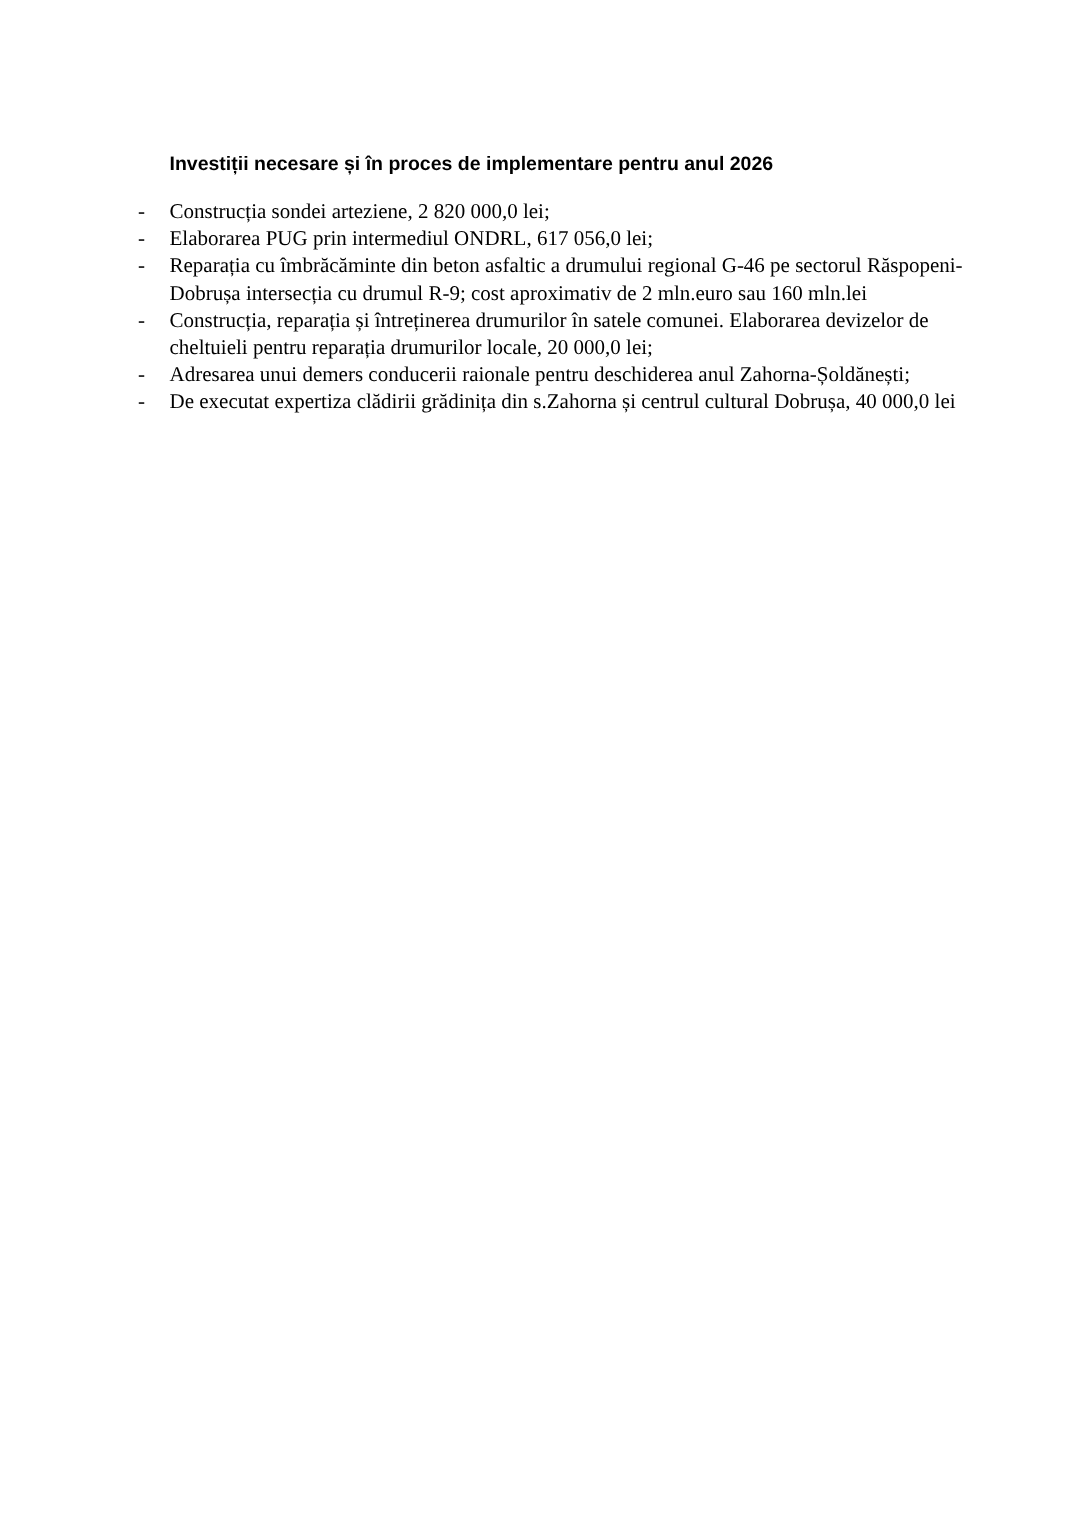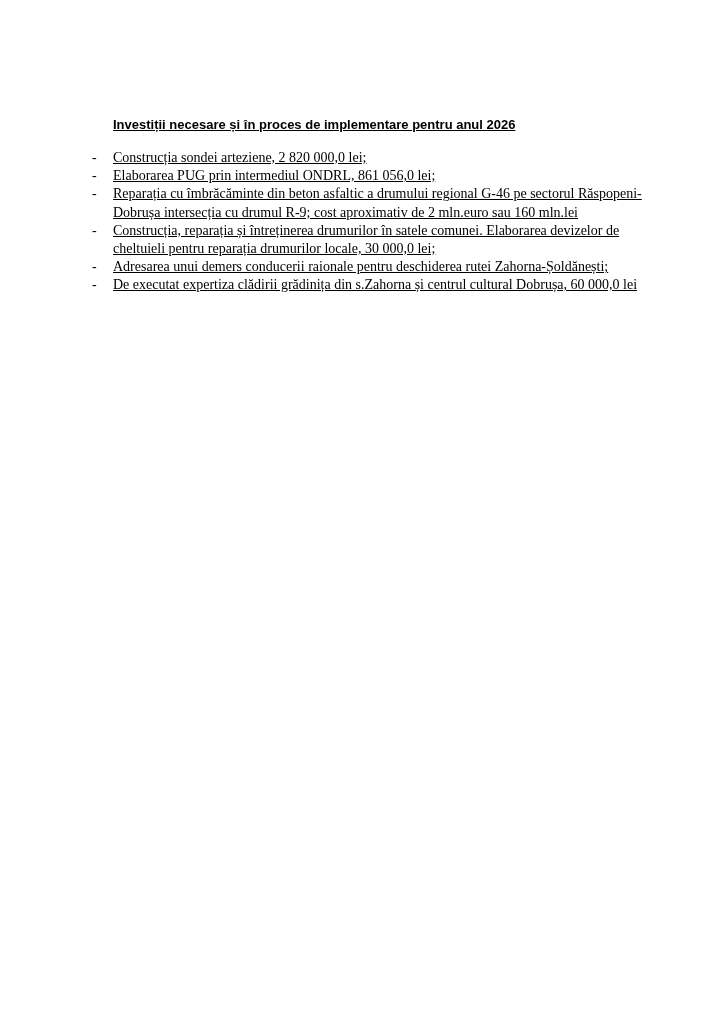--- a/index.html
+++ b/index.html
@@ -12,23 +12,22 @@
     width: 724px;
     height: 1024px;
     background: #ffffff;
     box-sizing: border-box;
     color: #000000;
     overflow: hidden;
   }
   .content {
     position: absolute;
     left: 92px;
-    top: 116px;
+    top: 100px;
     width: 574px;
-    text-decoration: underline;
   }
   .heading {
     margin: 0 0 15px 21px;
     font-family: "Liberation Sans", sans-serif;
     font-weight: 700;
     font-size: 13px;
     line-height: 18px;
     color: #000000;
   }
   .list {
@@ -57,38 +56,38 @@
 
     <div class="list">
 
       <div class="item">
         <span class="dash">-</span>
         <span class="item-text">Construcția sondei arteziene, 2 820 000,0 lei;</span>
       </div>
 
       <div class="item">
         <span class="dash">-</span>
-        <span class="item-text">Elaborarea PUG prin intermediul ONDRL, 861 056,0 lei;</span>
+        <span class="item-text">Elaborarea PUG prin intermediul ONDRL, 617 056,0 lei;</span>
       </div>
 
       <div class="item">
         <span class="dash">-</span>
         <span class="item-text">Reparația cu îmbrăcăminte din beton asfaltic a drumului regional G-46 pe sectorul Răspopeni-Dobrușa intersecția cu drumul R-9; cost aproximativ de 2 mln.euro sau 160 mln.lei</span>
       </div>
 
       <div class="item">
         <span class="dash">-</span>
-        <span class="item-text">Construcția, reparația și întreținerea drumurilor în satele comunei. Elaborarea devizelor de cheltuieli pentru reparația drumurilor locale, 30 000,0 lei;</span>
+        <span class="item-text">Construcția, reparația și întreținerea drumurilor în satele comunei. Elaborarea devizelor de cheltuieli pentru reparația drumurilor locale, 20 000,0 lei;</span>
       </div>
 
       <div class="item">
         <span class="dash">-</span>
-        <span class="item-text">Adresarea unui demers conducerii raionale pentru deschiderea rutei Zahorna-Șoldănești;</span>
+        <span class="item-text">Adresarea unui demers conducerii raionale pentru deschiderea anul Zahorna-Șoldănești;</span>
       </div>
 
       <div class="item">
         <span class="dash">-</span>
-        <span class="item-text">De executat expertiza clădirii grădinița din s.Zahorna și centrul cultural Dobrușa, 60 000,0 lei</span>
+        <span class="item-text">De executat expertiza clădirii grădinița din s.Zahorna și centrul cultural Dobrușa, 40 000,0 lei</span>
       </div>
 
     </div>
   </div>
 </div>
 
 </body></html>

